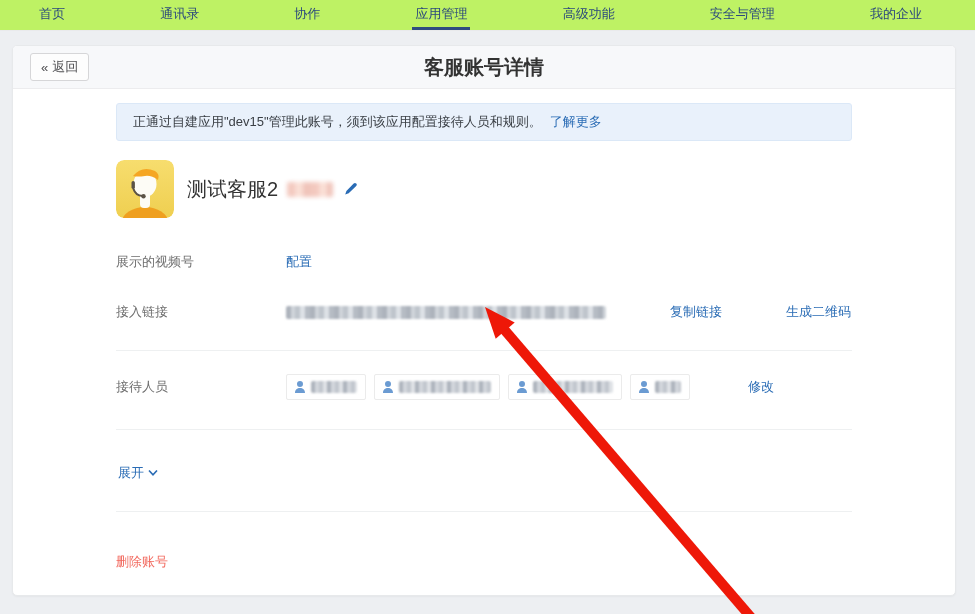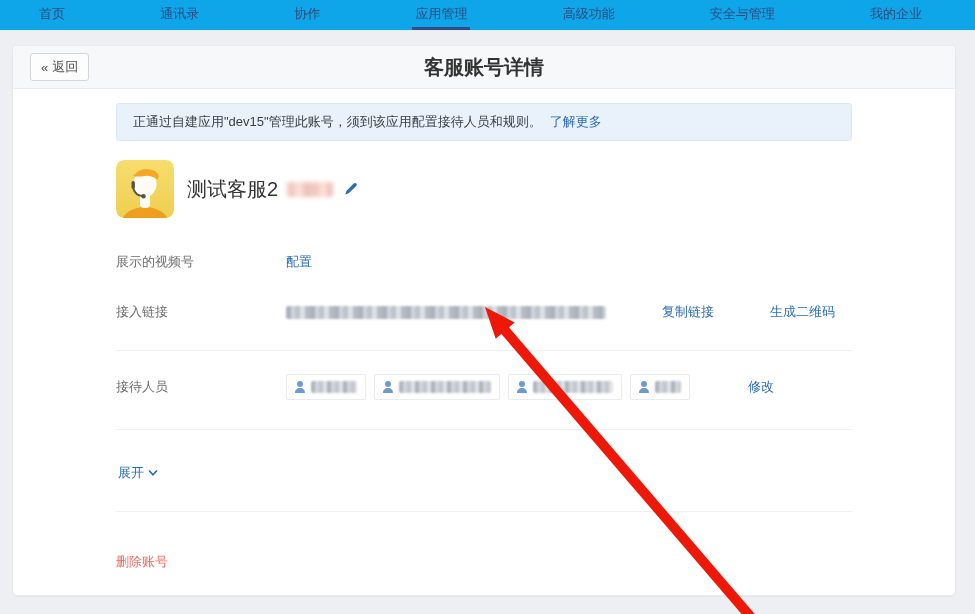--- a/index.html
+++ b/index.html
@@ -1,20 +1,20 @@
 <!DOCTYPE html>
 <html><head>
 <meta charset="utf-8">
 <style>
   * { margin:0; padding:0; box-sizing:border-box; }
   html,body { width:975px; height:614px; overflow:hidden; }
   body { font-family:"Liberation Sans","DejaVu Sans",sans-serif; background:#edeff2; position:relative; }
 
   
-  .topnav { height:31px; background:#0ea5e9; display:flex; justify-content:space-between;
+  .topnav { height:31px; background:#bef264; display:flex; justify-content:space-between;
             align-items:stretch; padding:0 50px 0 36px; border-bottom:1px solid #e9eaec; }
   .nav-item { font-size:13px; color:#2c4a7c; display:flex; align-items:center;
               padding:0 3px; border-bottom:3px solid transparent; cursor:pointer; }
   .nav-item.active { border-bottom-color:#2f4d80; }
 
   
   .page { position:absolute; left:0; top:31px; width:975px; height:583px; background:#edeff2; }
   .card { position:absolute; left:12px; top:14px; width:944px; height:551px; background:#fff;
           border:1px solid #e7e9eb; border-radius:5px; box-shadow:0 1px 2px rgba(0,0,0,.04);
           overflow:hidden; }
@@ -46,21 +46,21 @@
   .pencil { margin-left:10px; cursor:pointer; display:inline-flex; vertical-align:-1px; }
 
   
   .row { display:flex; align-items:center; font-size:13px;gap:48px; }
   .row-label { width:122px; flex-shrink:0; color:#6e6e6e; }
   .row-video { margin-top:35px; }
   .row-link  { margin-top:32px;font-family:Liberation Mono, monospace; }
   .url-redact { width:320px; height:13px;
     background:repeating-linear-gradient(90deg,#adb3bc 0 5px,#cfd4da 5px 9px,#bfc5cc 9px 14px,#dde1e6 14px 19px,#b6bcc4 19px 24px);
     filter:blur(1.2px); }
-  .row-link .blue-link { margin-left:8px; }
+  .row-link .blue-link { margin-left:16px; }
   .divider { border-top:1px solid #eef0f1; margin-top:29px; }
   .row-staff { margin-top:23px; }
   .chips { display:flex; gap:8px; align-items:center; }
   .chip { height:26px; background:#fff; border:1px solid #ebebeb; border-radius:2px;
           display:flex; align-items:center; gap:6px; padding:0 8px; }
   .chip-redact { height:12px;
     background:repeating-linear-gradient(90deg,#aeb4bd 0 4px,#d2d6dc 4px 8px,#c2c7ce 8px 12px,#dfe2e6 12px 16px);
     filter:blur(1.1px); }
   .cw1{width:46px} .cw2{width:92px} .cw3{width:80px} .cw4{width:26px}
   .row-staff .blue-link { margin-left:10px; }

